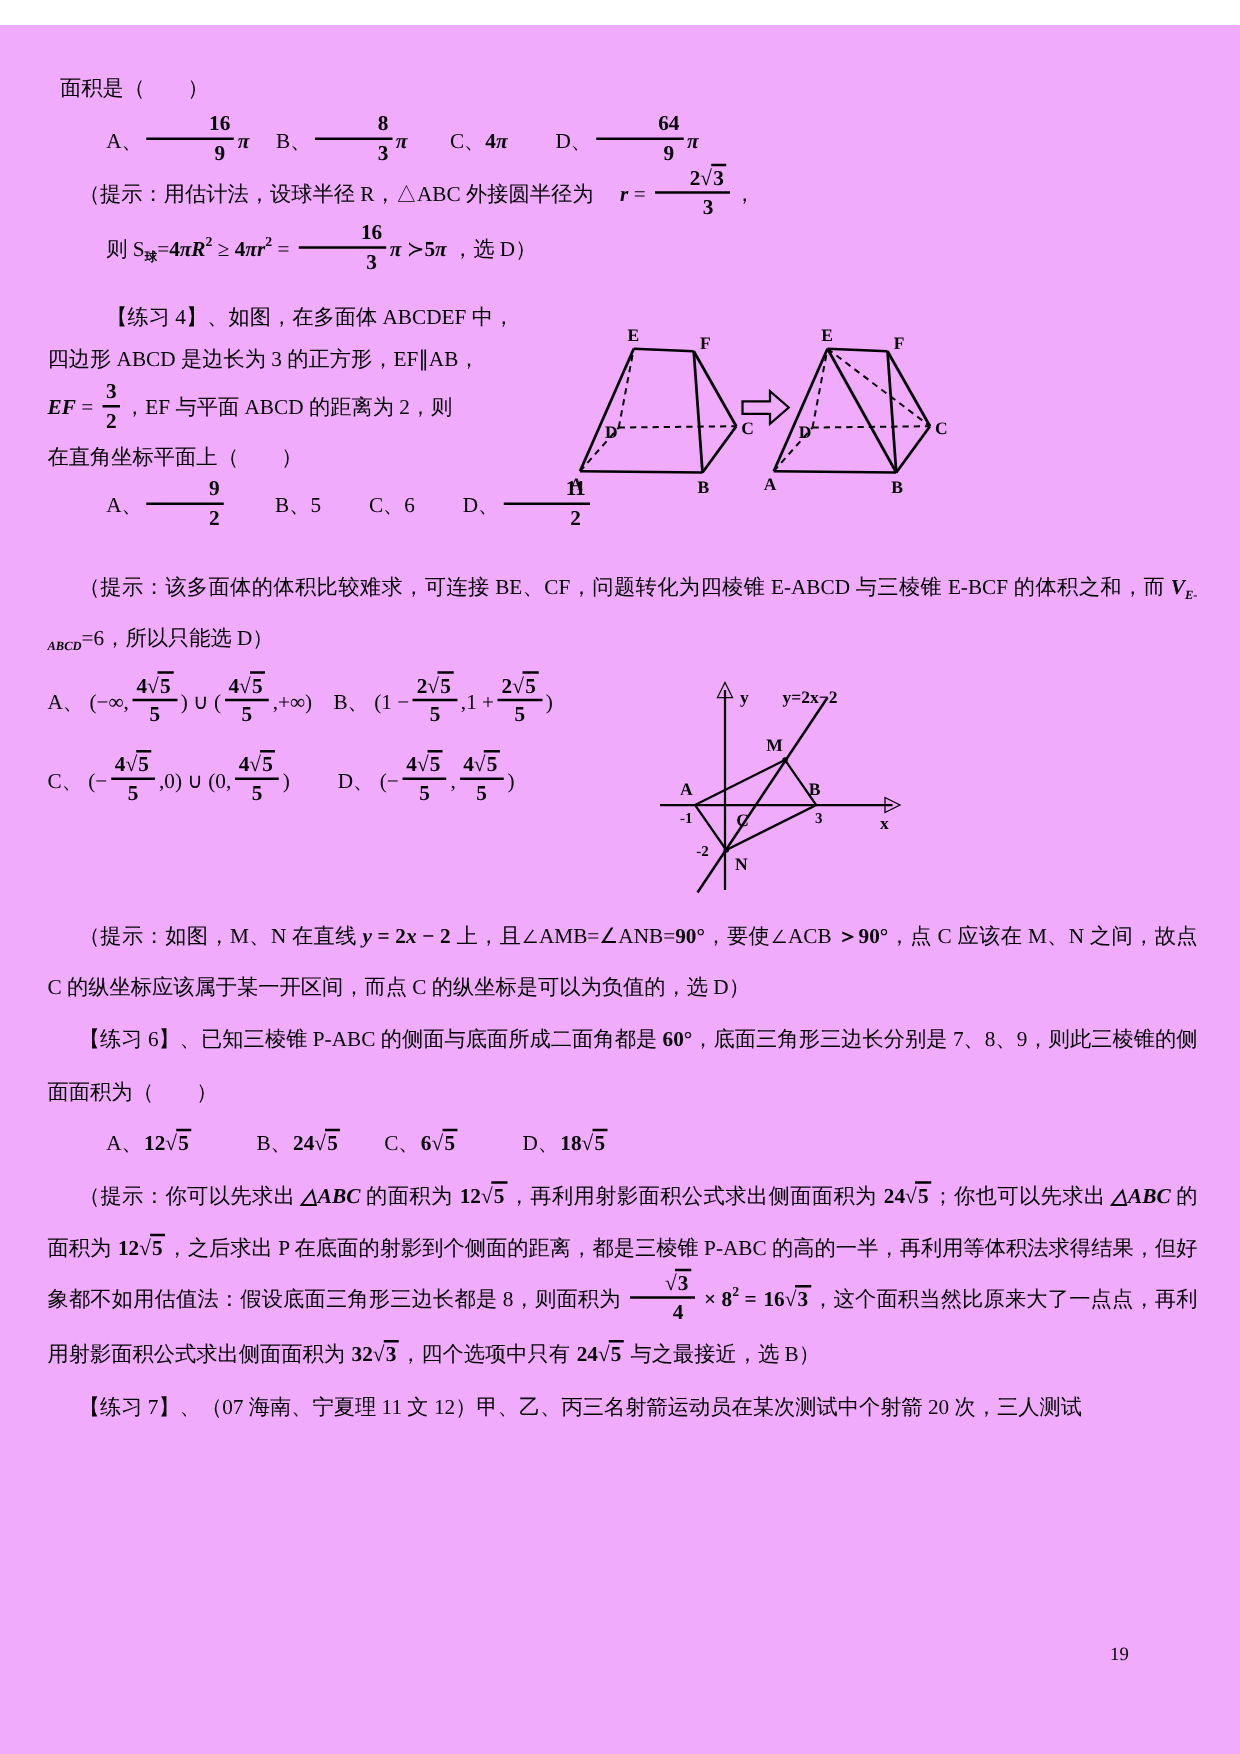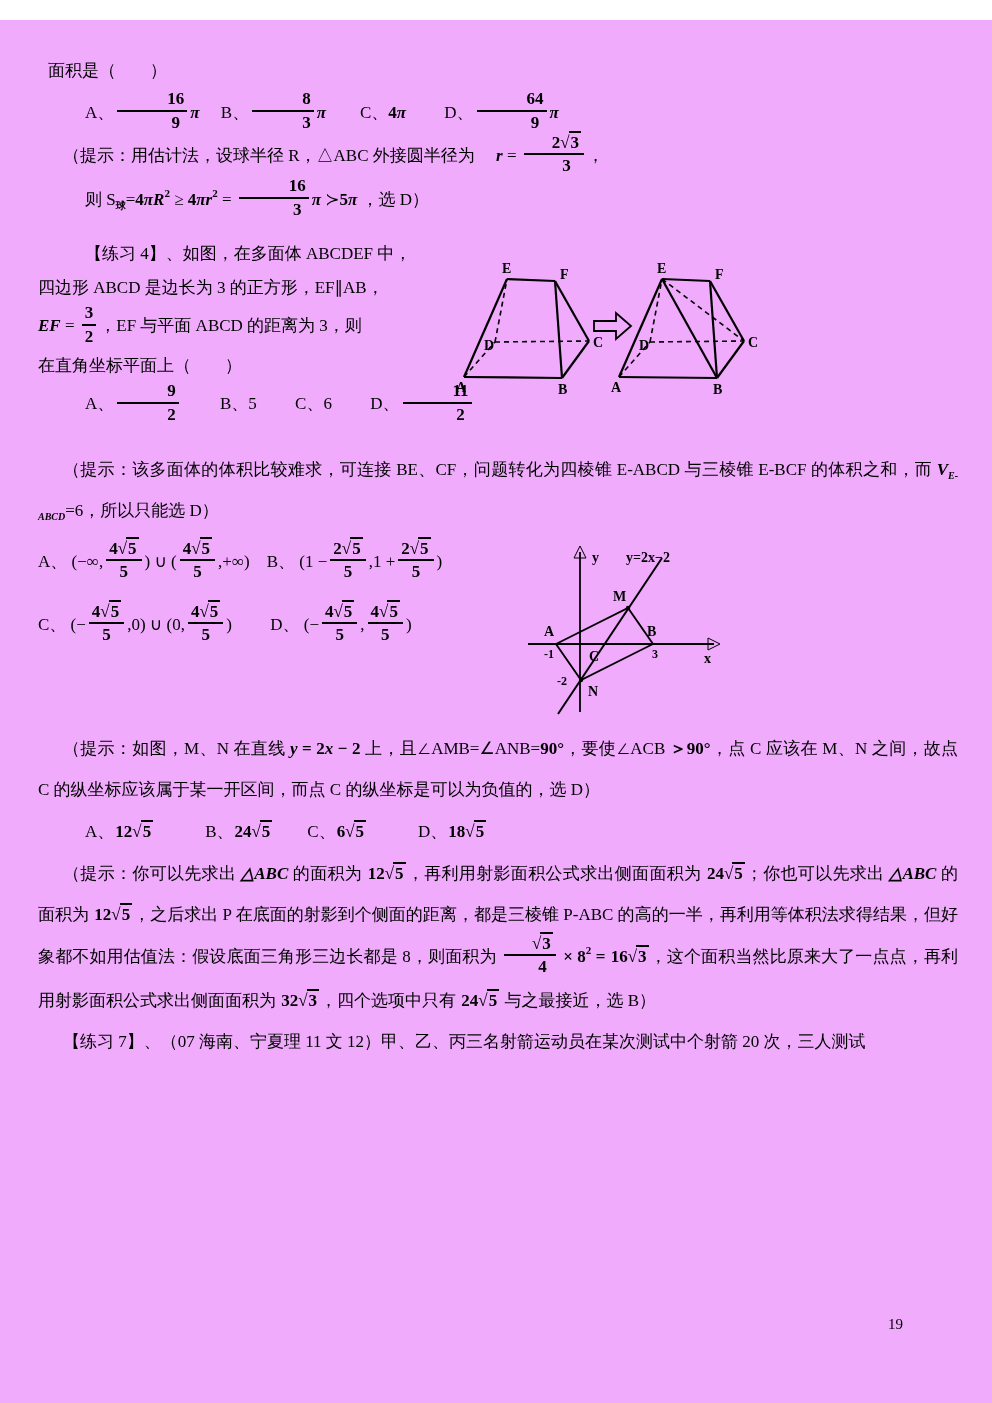--- a/index.html
+++ b/index.html
@@ -50,21 +50,21 @@
 
   <p class="para ind1"><span class="t">面积是（　　）</span></p>
   <p class="para ind2 nw"><span class="t">A、</span><span class="frac"><span class="fr-top"><span>16</span></span><span class="fr-bot">9</span></span><span class="m">π</span><span class="t">　 B、</span><span class="frac"><span class="fr-top"><span>8</span></span><span class="fr-bot">3</span></span><span class="m">π</span><span class="t">　　C、</span><span class="b">4</span><span class="m">π</span><span class="t">　　 D、</span><span class="frac"><span class="fr-top"><span>64</span></span><span class="fr-bot">9</span></span><span class="m">π</span></p>
   <p class="para ind3 mt18"><span class="t">（提示：用估计法，设球半径 R，△ABC 外接圆半径为　 </span><span class="m">r</span><span class="t"> = </span><span class="frac"><span class="fr-top"><span>2</span><span class="sqsym">√</span><span class="rad">3</span></span><span class="fr-bot">3</span></span><span class="t">，</span></p>
   <p class="para ind2 mt6 nw"><span class="t">则 S</span><span class="sub">球</span><span class="t">=</span><span class="b">4</span><span class="m">πR</span><span class="sup">2</span><span class="t"> ≥ </span><span class="b">4</span><span class="m">πr</span><span class="sup">2</span><span class="t"> = </span><span class="frac"><span class="fr-top"><span>16</span></span><span class="fr-bot">3</span></span><span class="m">π</span><span class="t"> ≻</span><span class="b">5</span><span class="m">π</span><span class="t"> ，选 D）</span></p>
 
   <div class="ex4">
     <div class="ex4col">
       <p class="para ind2"><span class="t">【练习 4】、如图，在多面体 ABCDEF 中，</span></p>
       <p class="para"><span class="t">四边形 ABCD 是边长为 3 的正方形，EF∥AB，</span></p>
-      <p class="para nw"><span class="m">EF</span><span class="t"> = </span><span class="frac"><span class="fr-top"><span>3</span></span><span class="fr-bot">2</span></span><span class="t">，EF 与平面 ABCD 的距离为 3，则</span></p>
+      <p class="para nw"><span class="m">EF</span><span class="t"> = </span><span class="frac"><span class="fr-top"><span>3</span></span><span class="fr-bot">2</span></span><span class="t">，EF 与平面 ABCD 的距离为 2，则</span></p>
       <p class="para"><span class="t">在直角坐标平面上（　　）</span></p>
       <p class="para ind2 nw"><span class="t">A、</span><span class="frac"><span class="fr-top"><span>9</span></span><span class="fr-bot">2</span></span><span class="t">　　 B、5　　 C、6　　 D、</span><span class="frac"><span class="fr-top"><span>11</span></span><span class="fr-bot">2</span></span></p>
     </div>
 
     <svg class="fig4" width="372" height="152" viewBox="0 0 372 152">
 
       <g stroke-width="2.2">
         <path d="M32 128 L130 129"></path>
         <path d="M32 128 L75 30"></path>
         <path d="M75 30 L123 32"></path>
@@ -148,19 +148,20 @@
       <g font-size="12">
         <text x="44" y="126">-1</text>
         <text x="152" y="126">3</text>
         <text x="57" y="153">-2</text>
       </g>
     </svg>
   </div>
 
   <p class="para ind3"><span class="t">（提示：如图，M、N 在直线 </span><span class="m">y</span><span class="b"> = 2</span><span class="m">x</span><span class="b"> − 2</span><span class="t"> 上，且∠AMB=∠ANB=</span><span class="b">90°</span><span class="t">，要使∠ACB </span><span class="b">＞90°</span><span class="t">，点 C 应该在 M、N 之间，故点 C 的纵坐标应该属于某一开区间，而点 C 的纵坐标是可以为负值的，选 D）</span></p>
 
+  <p class="para ind3 mt26"><span class="t">【练习 6】、已知三棱锥 P-ABC 的侧面与底面所成二面角都是 </span><span class="b">60°</span><span class="t">，底面三角形三边长分别是 7、8、9，则此三棱锥的侧面面积为（　　）</span></p>
   <p class="para ind2 mt6 nw"><span class="t">A、</span><span class="sqrt"><span>12</span><span class="sqsym">√</span><span class="rad">5</span></span><span class="t">　　　B、</span><span class="sqrt"><span>24</span><span class="sqsym">√</span><span class="rad">5</span></span><span class="t">　　C、</span><span class="sqrt"><span>6</span><span class="sqsym">√</span><span class="rad">5</span></span><span class="t">　　　D、</span><span class="sqrt"><span>18</span><span class="sqsym">√</span><span class="rad">5</span></span></p>
   <p class="para ind3 mt14"><span class="t">（提示：你可以先求出 </span><span class="m">△ABC</span><span class="t"> 的面积为 </span><span class="sqrt"><span>12</span><span class="sqsym">√</span><span class="rad">5</span></span><span class="t">，再利用射影面积公式求出侧面面积为 </span><span class="sqrt"><span>24</span><span class="sqsym">√</span><span class="rad">5</span></span><span class="t">；你也可以先求出 </span><span class="m">△ABC</span><span class="t"> 的面积为 </span><span class="sqrt"><span>12</span><span class="sqsym">√</span><span class="rad">5</span></span><span class="t">，之后求出 P 在底面的射影到个侧面的距离，都是三棱锥 P-ABC 的高的一半，再利用等体积法求得结果，但好象都不如用估值法：假设底面三角形三边长都是 8，则面积为 </span><span class="frac"><span class="fr-top"><span class="sqsym">√</span><span class="rad">3</span></span><span class="fr-bot">4</span></span><span class="b"> × 8</span><span class="sup">2</span><span class="b"> = </span><span class="sqrt"><span>16</span><span class="sqsym">√</span><span class="rad">3</span></span><span class="t">，这个面积当然比原来大了一点点，再利用射影面积公式求出侧面面积为 </span><span class="sqrt"><span>32</span><span class="sqsym">√</span><span class="rad">3</span></span><span class="t">，四个选项中只有 </span><span class="sqrt"><span>24</span><span class="sqsym">√</span><span class="rad">5</span></span><span class="t"> 与之最接近，选 B）</span></p>
 
   <p class="para ind3 mt6"><span class="t">【练习 7】、（07 海南、宁夏理 11 文 12）甲、乙、丙三名射箭运动员在某次测试中个射箭 20 次，三人测试</span></p>
 
   <div class="pagenum">19</div>
 </div>
 
 </body></html>

